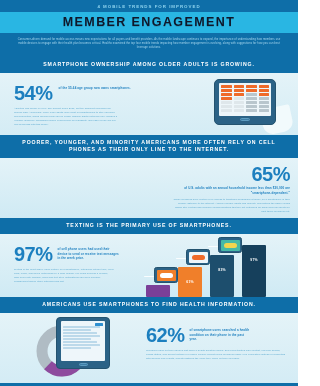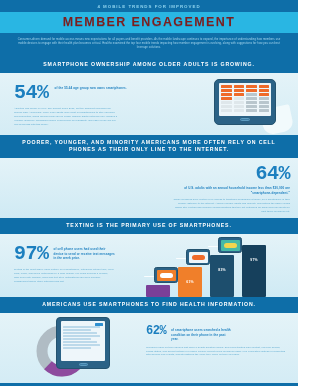--- a/index.html
+++ b/index.html
@@ -17,21 +17,21 @@
     padding: 4px 0 3px;
   }
   .hdr-kicker {
     color: #8fd4ef; font-size: 4.4px; font-weight: bold;
     letter-spacing: 1.0px; text-transform: uppercase;
   }
   .hdr-band {
     background: #29b6e3; text-align: center; padding: 3px 0 4px;
   }
   .hdr-title {
-    color: #7f1d1d; font-size: 12.5px; font-weight: bold;
+    color: #0f172a; font-size: 12.5px; font-weight: bold;
     letter-spacing: 1.4px; text-transform: uppercase;
     text-shadow: 0 1px 0 rgba(0,0,0,.12);
   }
   .hdr-intro {
     background: #0e6ea8; padding: 5px 16px 7px; text-align: center;
   }
   .hdr-intro p {
     color: #aad9ef; font-size: 2.7px; line-height: 1.5; letter-spacing: .1px;
   }
 
@@ -46,23 +46,23 @@
 
   
   .panel { position: relative; overflow: hidden; }
   .panel-a { background: linear-gradient(180deg,#e4f3f8 0%,#d4ecf5 100%); height: 62px; }
   .panel-b { background: linear-gradient(180deg,#e4f3f8 0%,#cfeaf4 100%); height: 60px; }
   .panel-c { background: linear-gradient(180deg,#e4f3f8 0%,#cfeaf4 100%); height: 63px; }
   .panel-d { background: linear-gradient(180deg,#e4f3f8 0%,#d4ecf5 100%); height: 70px; }
 
   .bigstat {
     color: #1c7fbf; font-size: 20px; font-weight: bold;
-    letter-spacing: -.5px; line-height: 1; font-family: Liberation Mono, monospace;
-  }
-  .bigstat.small { font-size: 12px; }
+    letter-spacing: -.5px; line-height: 1;
+  }
+  .bigstat.small { font-size: 20px; }
   .lead {
     color: #1c7fbf; font-size: 3.0px; font-weight: bold;
     line-height: 1.5; letter-spacing: .1px;
   }
   .body-sm {
     color: #5aa8cf; font-size: 2.5px; line-height: 1.55; letter-spacing: .05px;
   }
 
   
   .s1-left { position: absolute; left: 14px; top: 10px; width: 160px; }
@@ -237,21 +237,21 @@
       </div>
       <div class="tablet1-home"></div>
     </div>
   </div>
 
   <div class="sec-title">
     <h2>POORER, YOUNGER, AND MINORITY AMERICANS MORE OFTEN RELY ON CELL PHONES AS THEIR ONLY LINE TO THE INTERNET.</h2>
   </div>
   <div class="panel panel-b">
     <div class="s2-right">
-      <div class="bigstat">64%</div>
+      <div class="bigstat">65%</div>
       <div class="lead" style="margin-top:2px;">of U.S. adults with an annual household income less than $30,000 are "smartphone-dependent."</div>
       <div class="body-sm" style="margin-top:3px;">These members have limited or no access to traditional broadband at home, so a smartphone is their primary gateway to the internet. Among younger adults and minority populations the share climbs higher still. Portals and member communications that are not optimized for small screens effectively shut these members out.</div>
     </div>
   </div>
 
   <div class="sec-title">
     <h2>TEXTING IS THE PRIMARY USE OF SMARTPHONES.</h2>
   </div>
   <div class="panel panel-c">
     <div class="s3-left">

